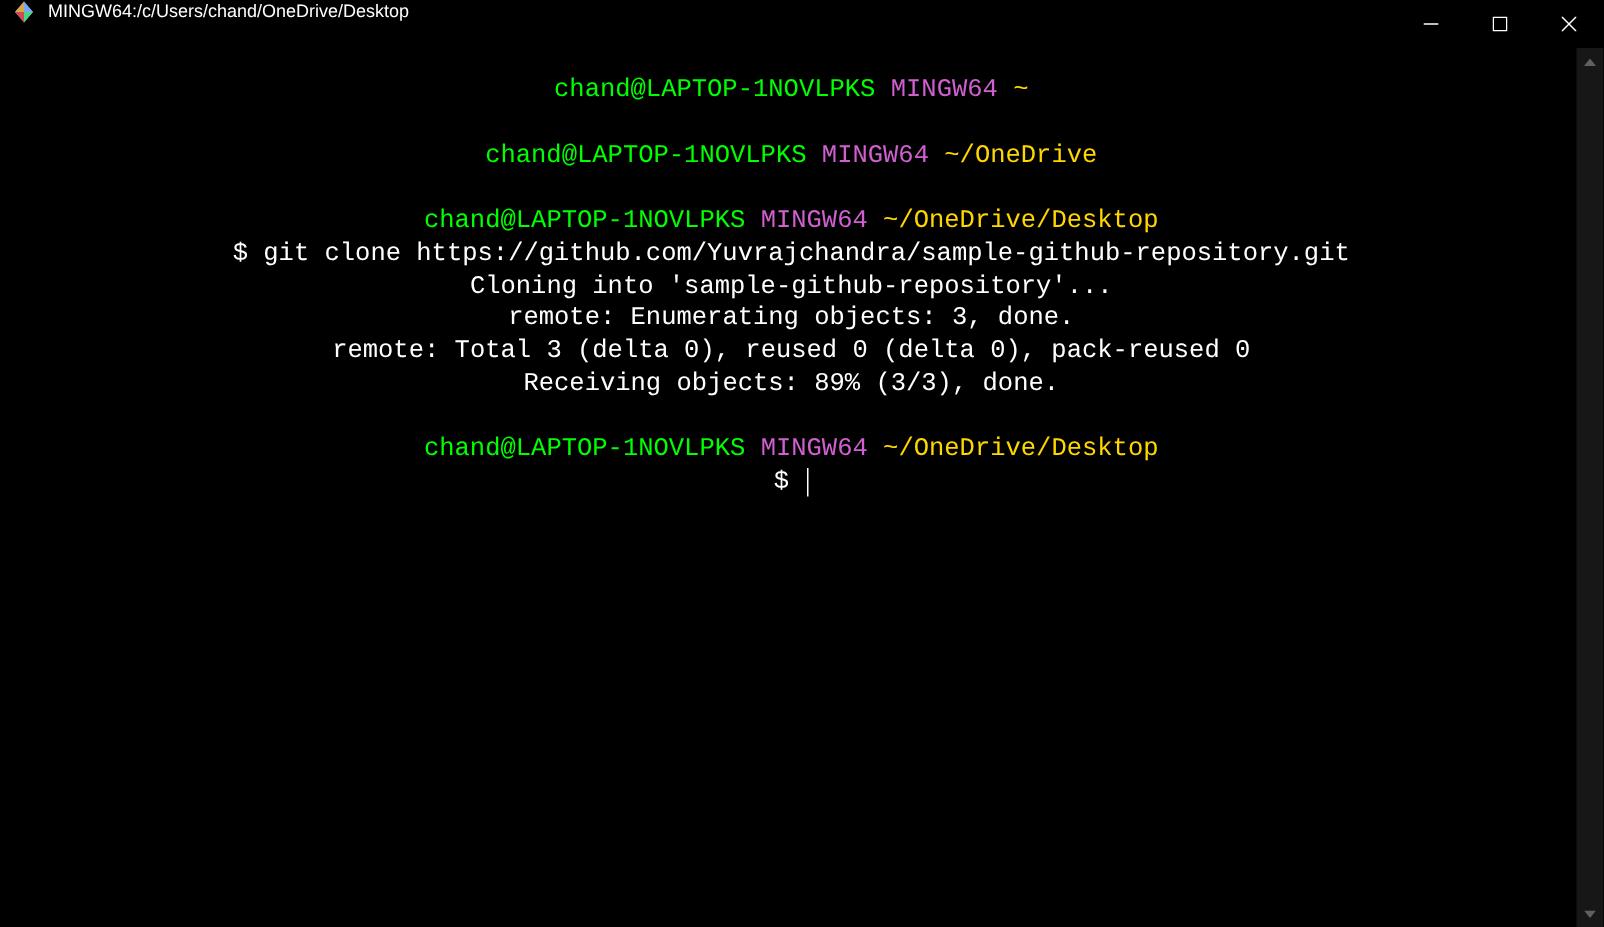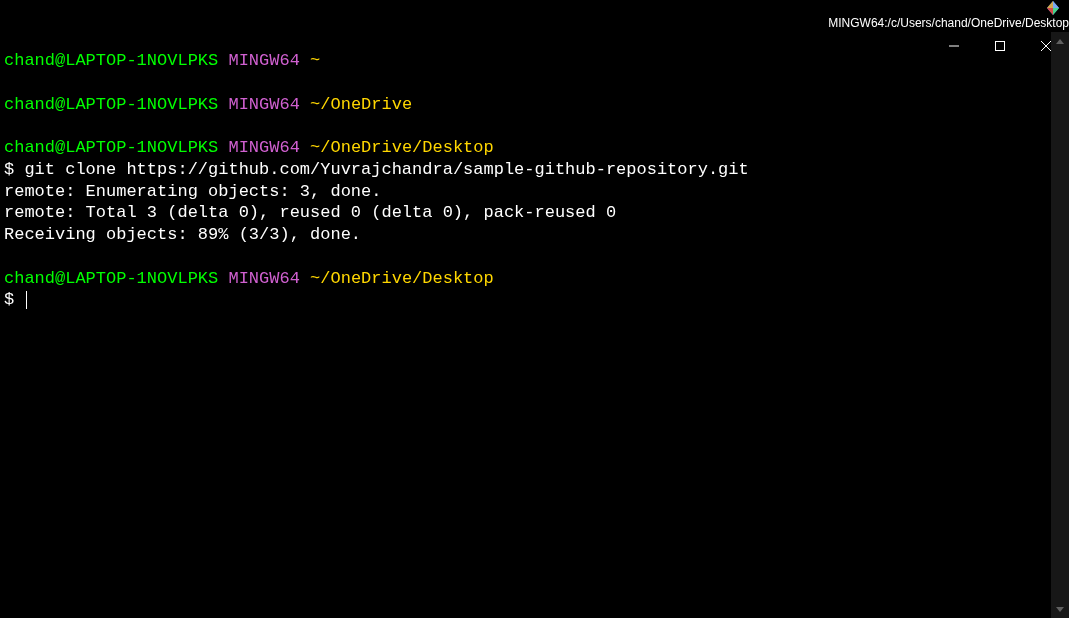--- a/index.html
+++ b/index.html
@@ -12,24 +12,23 @@
       height: 618px;
       background: #000;
       font-family: 'Consolas', 'Courier New', monospace;
       overflow: hidden;
       position: relative;
     }
     .titlebar {
       height: 32px;
       background: #000;
       display: flex;
-      align-items: flex-end;
+      align-items: flex-start;
       padding-left: 8px;
       border-bottom: 1px solid #000;
-      flex-direction: column;
     }
     .app-icon {
       width: 16px;
       height: 16px;
       margin-right: 8px;
       display: flex;
       align-items: center;
       justify-content: center;
     }
     .app-icon svg {
@@ -53,20 +52,21 @@
       align-items: center;
       justify-content: center;
       color: #ffffff;
       font-family: 'Segoe UI', Arial, sans-serif;
       cursor: pointer;
     }
     .terminal-area {
       position: relative;
       height: calc(100% - 32px);
       display: flex;
+      text-align: center;
     }
     .terminal-content {
       flex: 1;
       padding: 18px 0 0 4px;
       font-size: 17px;
       line-height: 1.28;
       color: #ffffff;
       overflow: hidden;
     }
     .scrollbar {
@@ -159,20 +159,21 @@
 </div>
 
 <div class="terminal-area">
   <div class="terminal-content" id="term">
       <div class="line"><span class="user-host">chand@LAPTOP-1NOVLPKS</span> <span class="mingw-label">MINGW64</span> <span class="path">~</span></div>
       <div class="blank-line"></div>
       <div class="line"><span class="user-host">chand@LAPTOP-1NOVLPKS</span> <span class="mingw-label">MINGW64</span> <span class="path">~/OneDrive</span></div>
       <div class="blank-line"></div>
       <div class="line"><span class="user-host">chand@LAPTOP-1NOVLPKS</span> <span class="mingw-label">MINGW64</span> <span class="path">~/OneDrive/Desktop</span></div>
       <div class="line"><span class="dollar">$</span> <span class="cmd">git clone https://github.com/Yuvrajchandra/sample-github-repository.git</span></div>
+      <div class="line output">Cloning into 'sample-github-repository'...</div>
       <div class="line output">remote: Enumerating objects: 3, done.</div>
       <div class="line output">remote: Total 3 (delta 0), reused 0 (delta 0), pack-reused 0</div>
       <div class="line output">Receiving objects: 89% (3/3), done.</div>
       <div class="blank-line"></div>
       <div class="line"><span class="user-host">chand@LAPTOP-1NOVLPKS</span> <span class="mingw-label">MINGW64</span> <span class="path">~/OneDrive/Desktop</span></div>
       <div class="line"><span class="dollar">$</span> <span class="cmd"></span><span class="cursor"></span></div>
     </div>
   <div class="scrollbar">
     <div class="scroll-arrow up">
       <svg width="8" height="5" viewBox="0 0 8 5">

